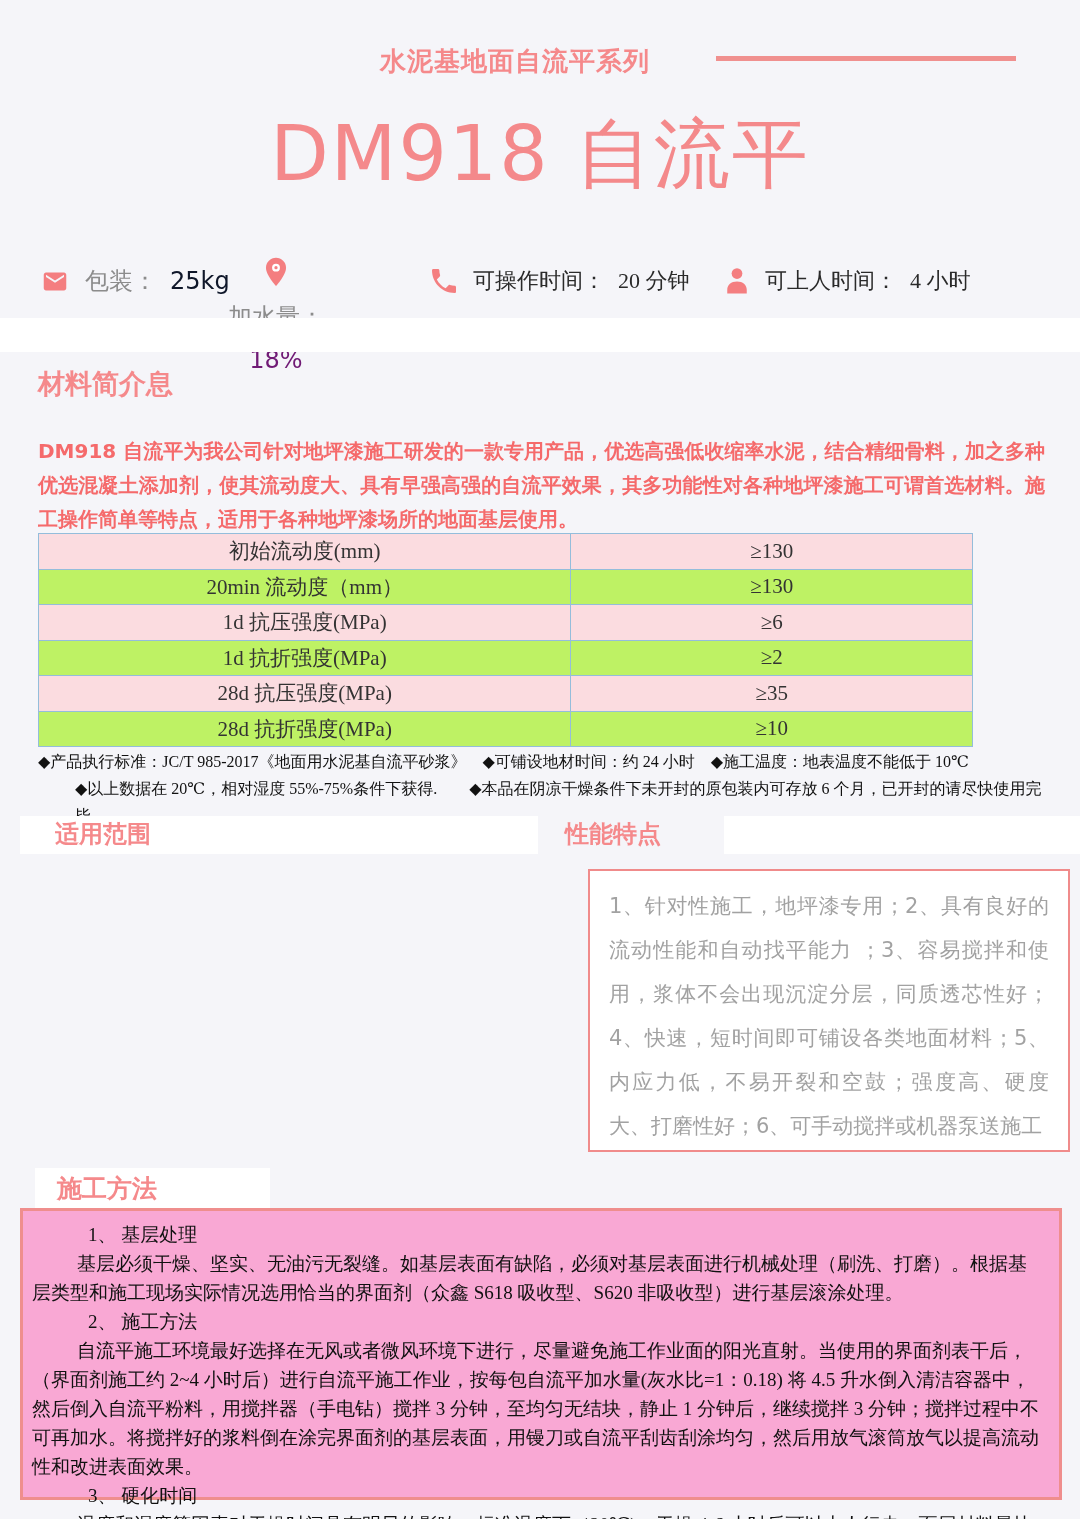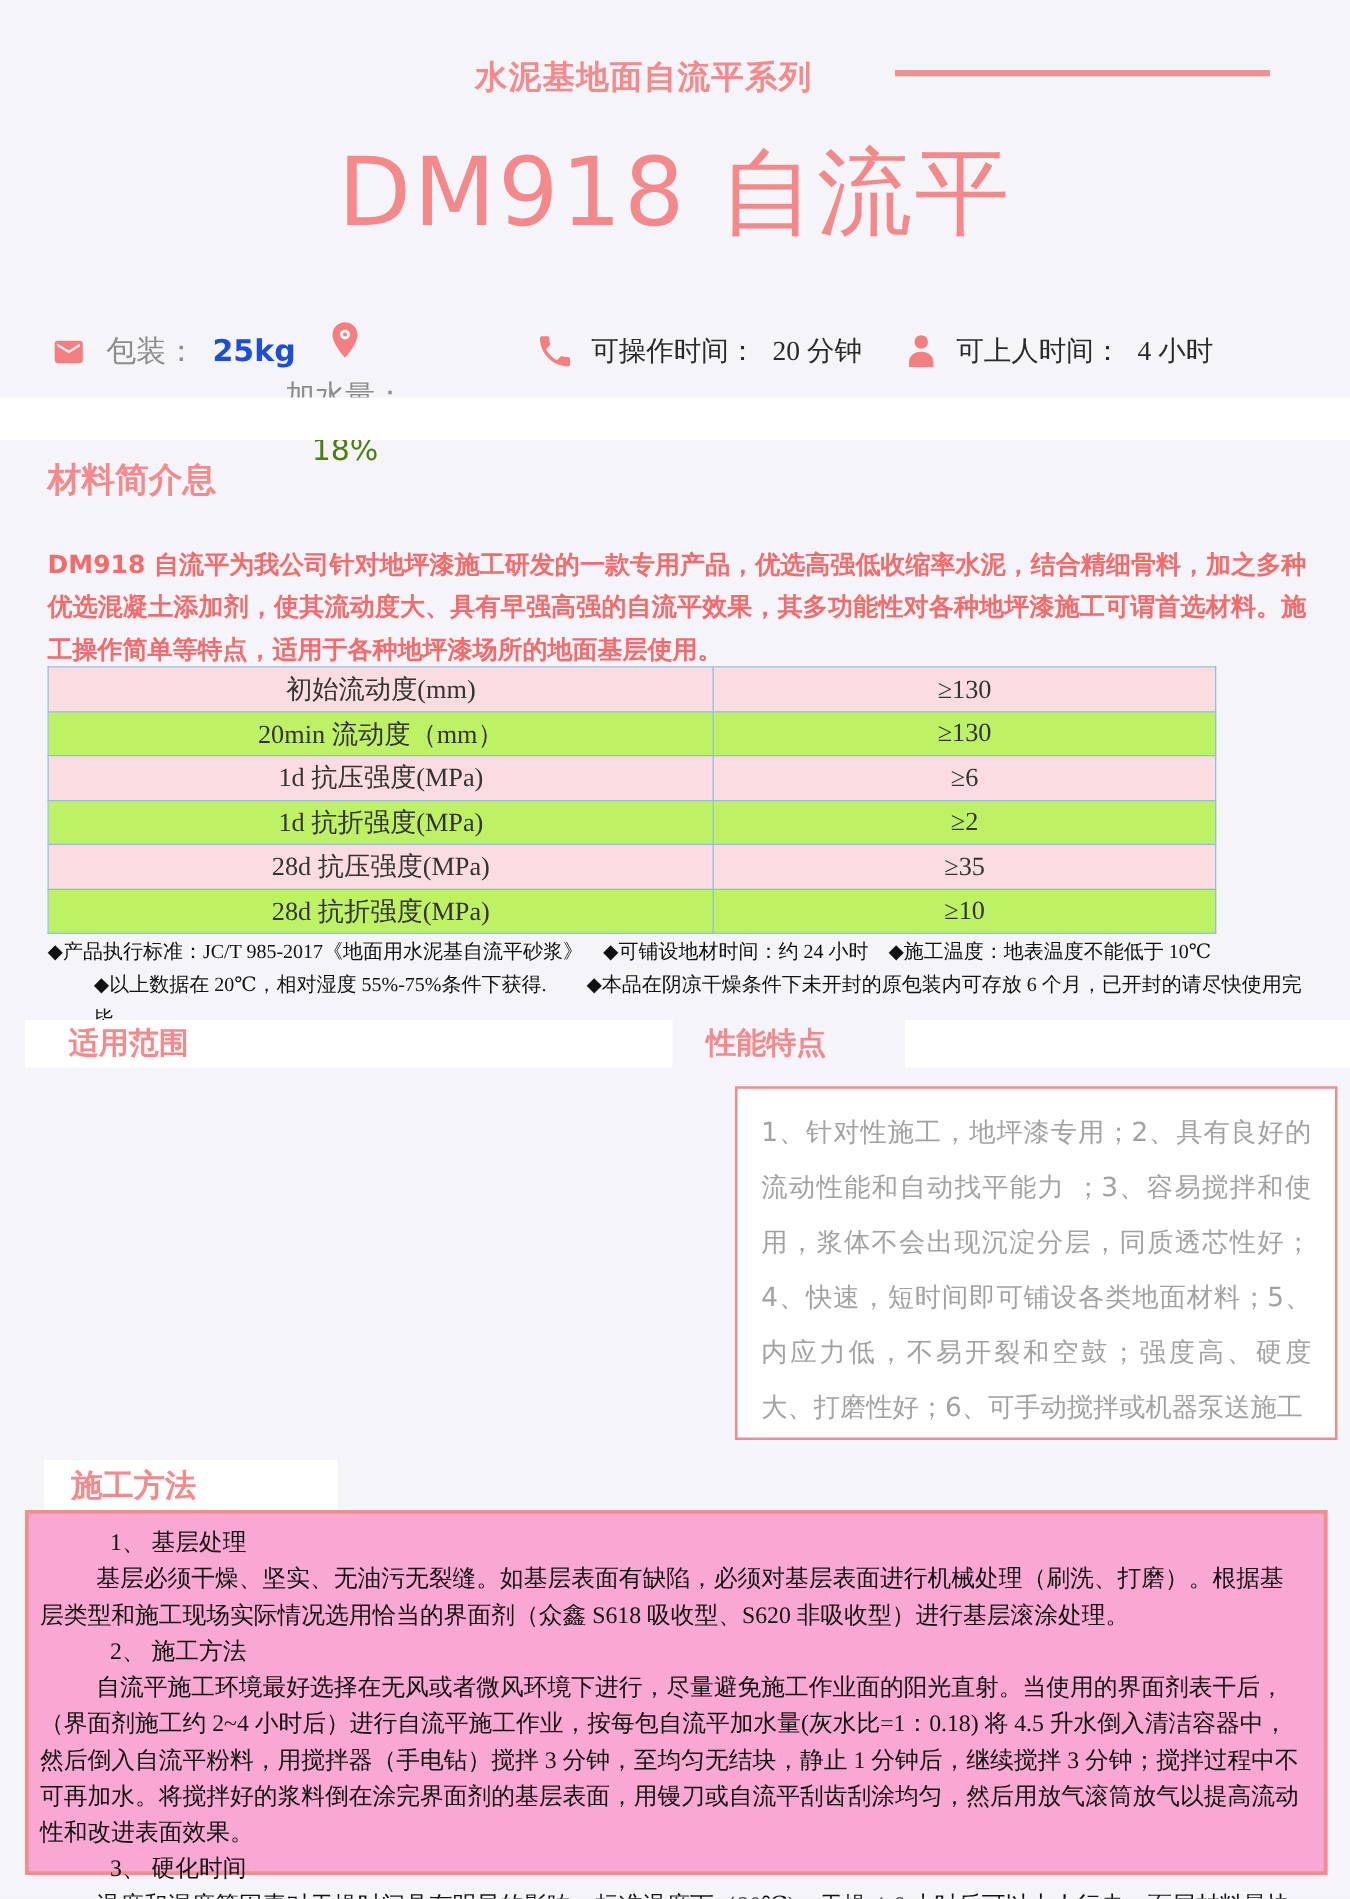--- a/index.html
+++ b/index.html
@@ -12,22 +12,22 @@
   .product-title{position:absolute;left:0;top:104px;width:1080px;text-align:center;font-size:76px;font-weight:500;color:#f4898b;letter-spacing:2px;}
 
   
   .specs{position:absolute;left:0;top:256px;width:1020px;height:50px;}
   .spec-item{position:absolute;display:flex;align-items:center;gap:13px;height:50px;}
   .spec-item.s1{left:38px;}  .spec-item.s2{left:228px;flex-direction:column;}
   .spec-item.s3{left:428px;} .spec-item.s4{left:722px;}
   .spec-icon{flex:0 0 auto;display:block;}
   .spec-label{font-size:24px;color:#8c8c8c;}
   .spec-value{font-size:24px;}
-  .spec-item.s1 .spec-value{color:#1d4ed8;font-weight:700;}
-  .spec-item.s2 .spec-value{color:#4d7c0f;text-align:center;}
+  .spec-item.s1 .spec-value{color:#0f172a;font-weight:400;}
+  .spec-item.s2 .spec-value{color:#701a75;text-align:center;}
   .spec-item.s3 .spec-label,.spec-item.s3 .spec-value,
   .spec-item.s4 .spec-label,.spec-item.s4 .spec-value{
     font-family:"Liberation Serif","DejaVu Serif",serif;color:#2a2a2a;font-size:22px;}
 
   .divider-band{position:absolute;left:0;top:318px;width:1080px;height:34px;background:#ffffff;}
 
   
   .intro-title{position:absolute;left:38px;top:366px;font-size:27px;font-weight:bold;color:#f5898b;}
   .intro-body{position:absolute;left:38px;top:434px;width:1007px;font-size:20px;font-weight:bold;
     color:#f56a6b;line-height:34px;text-align:justify;}

